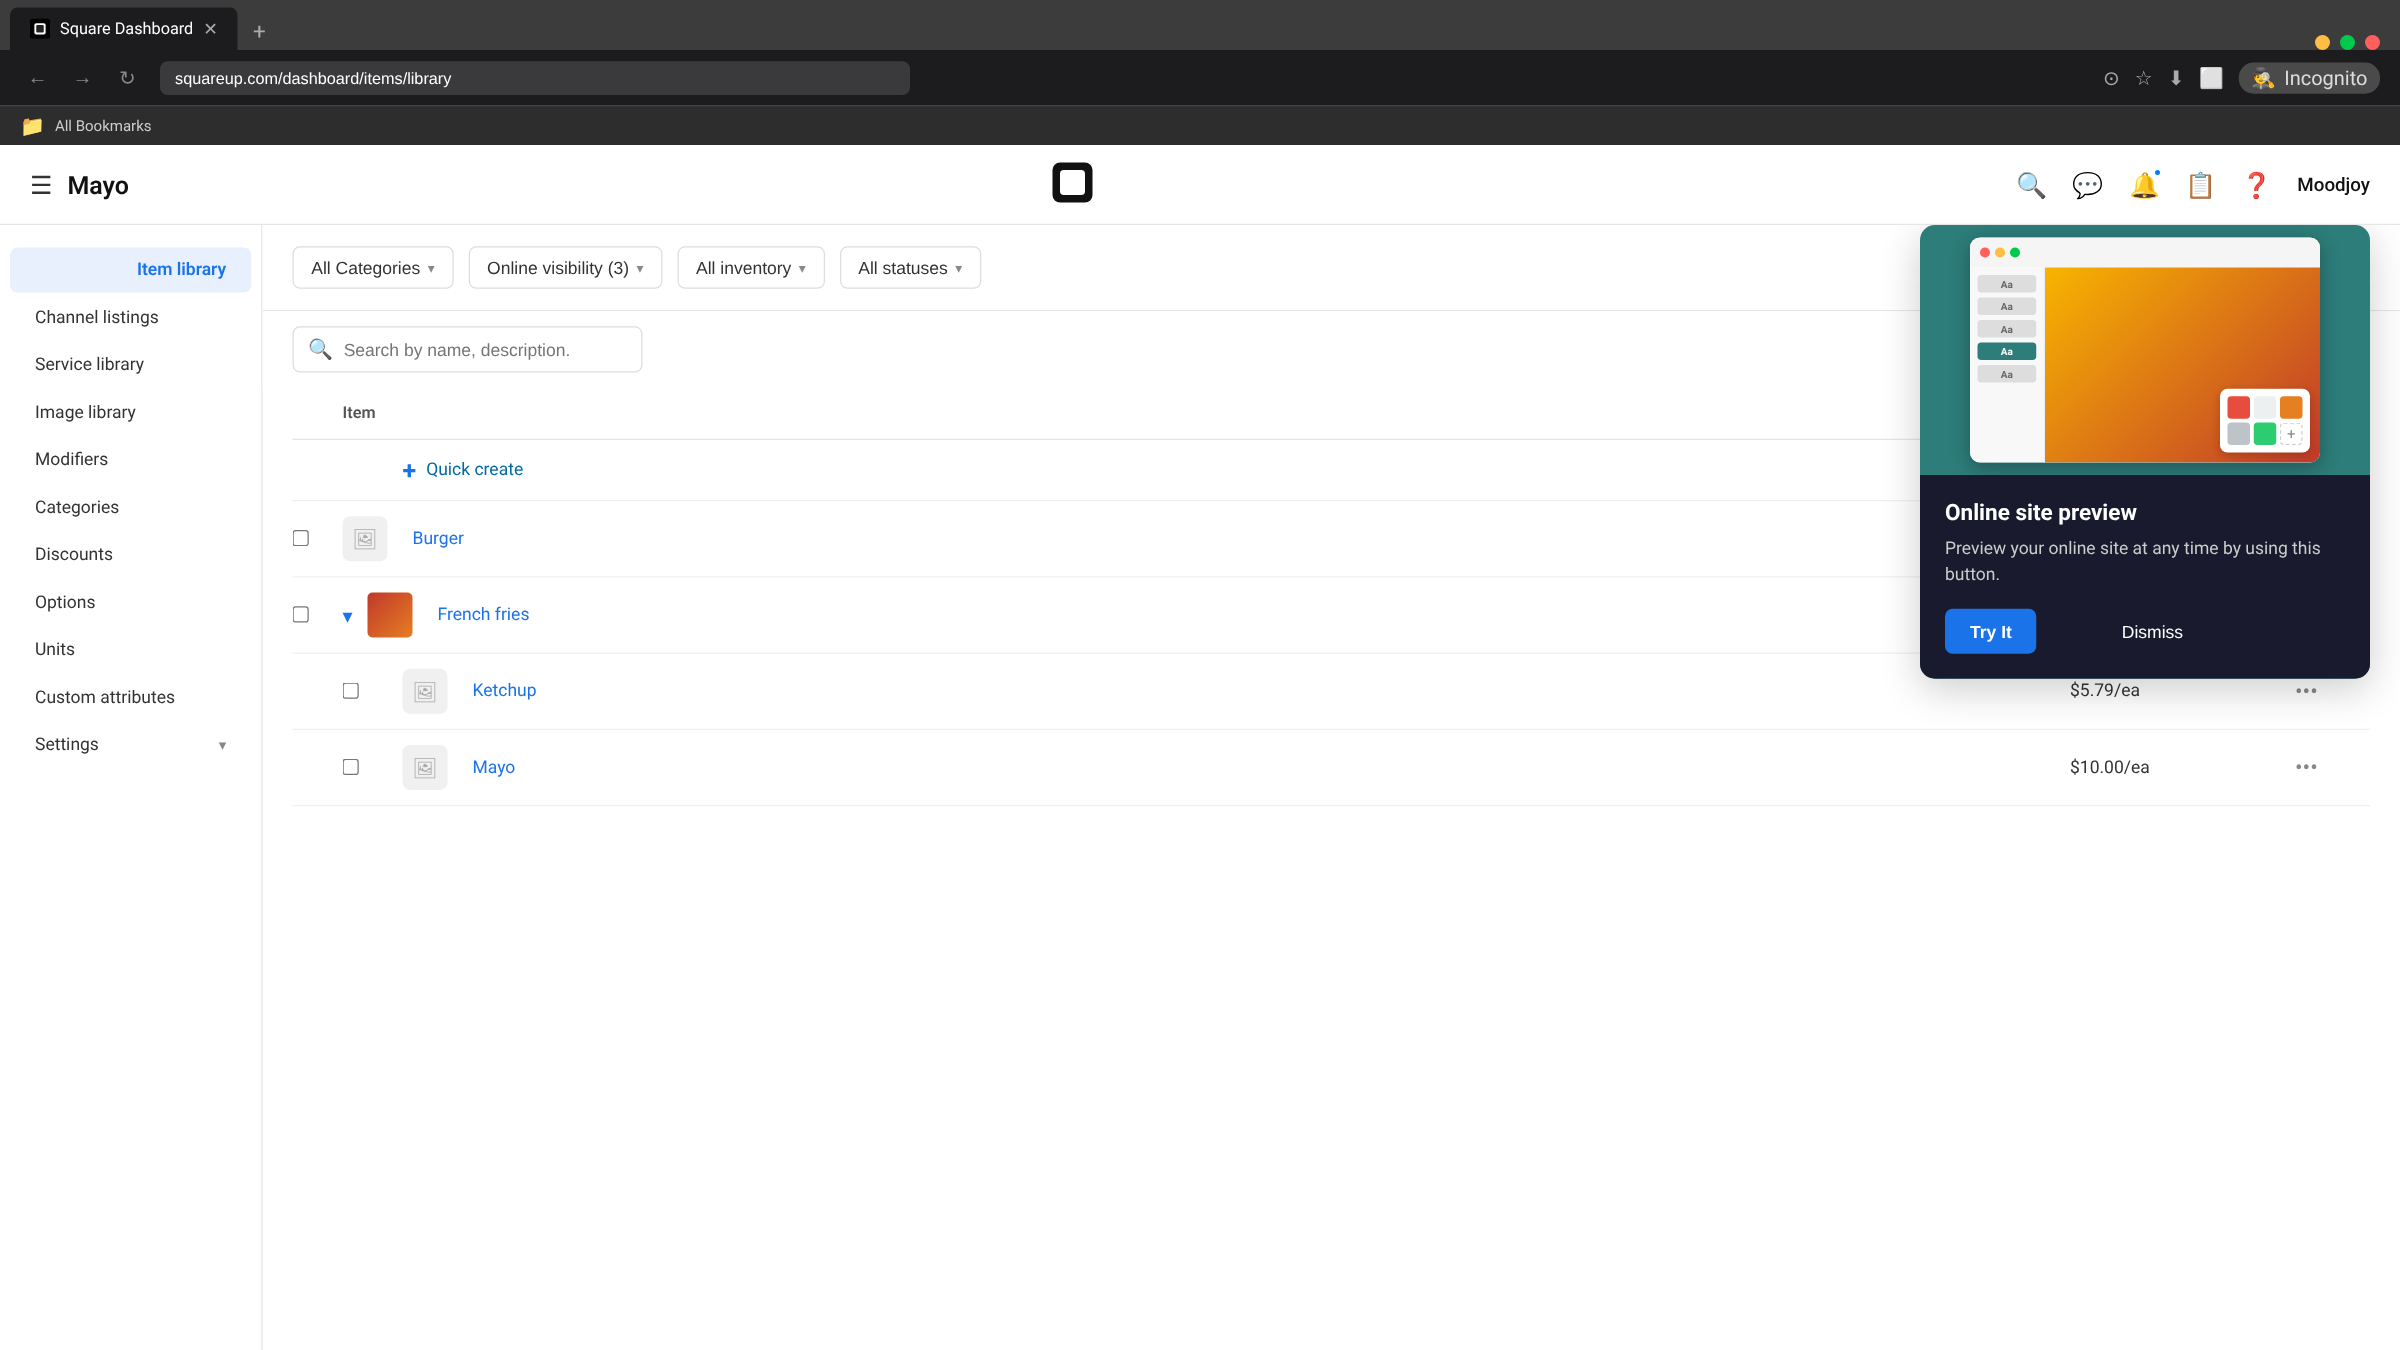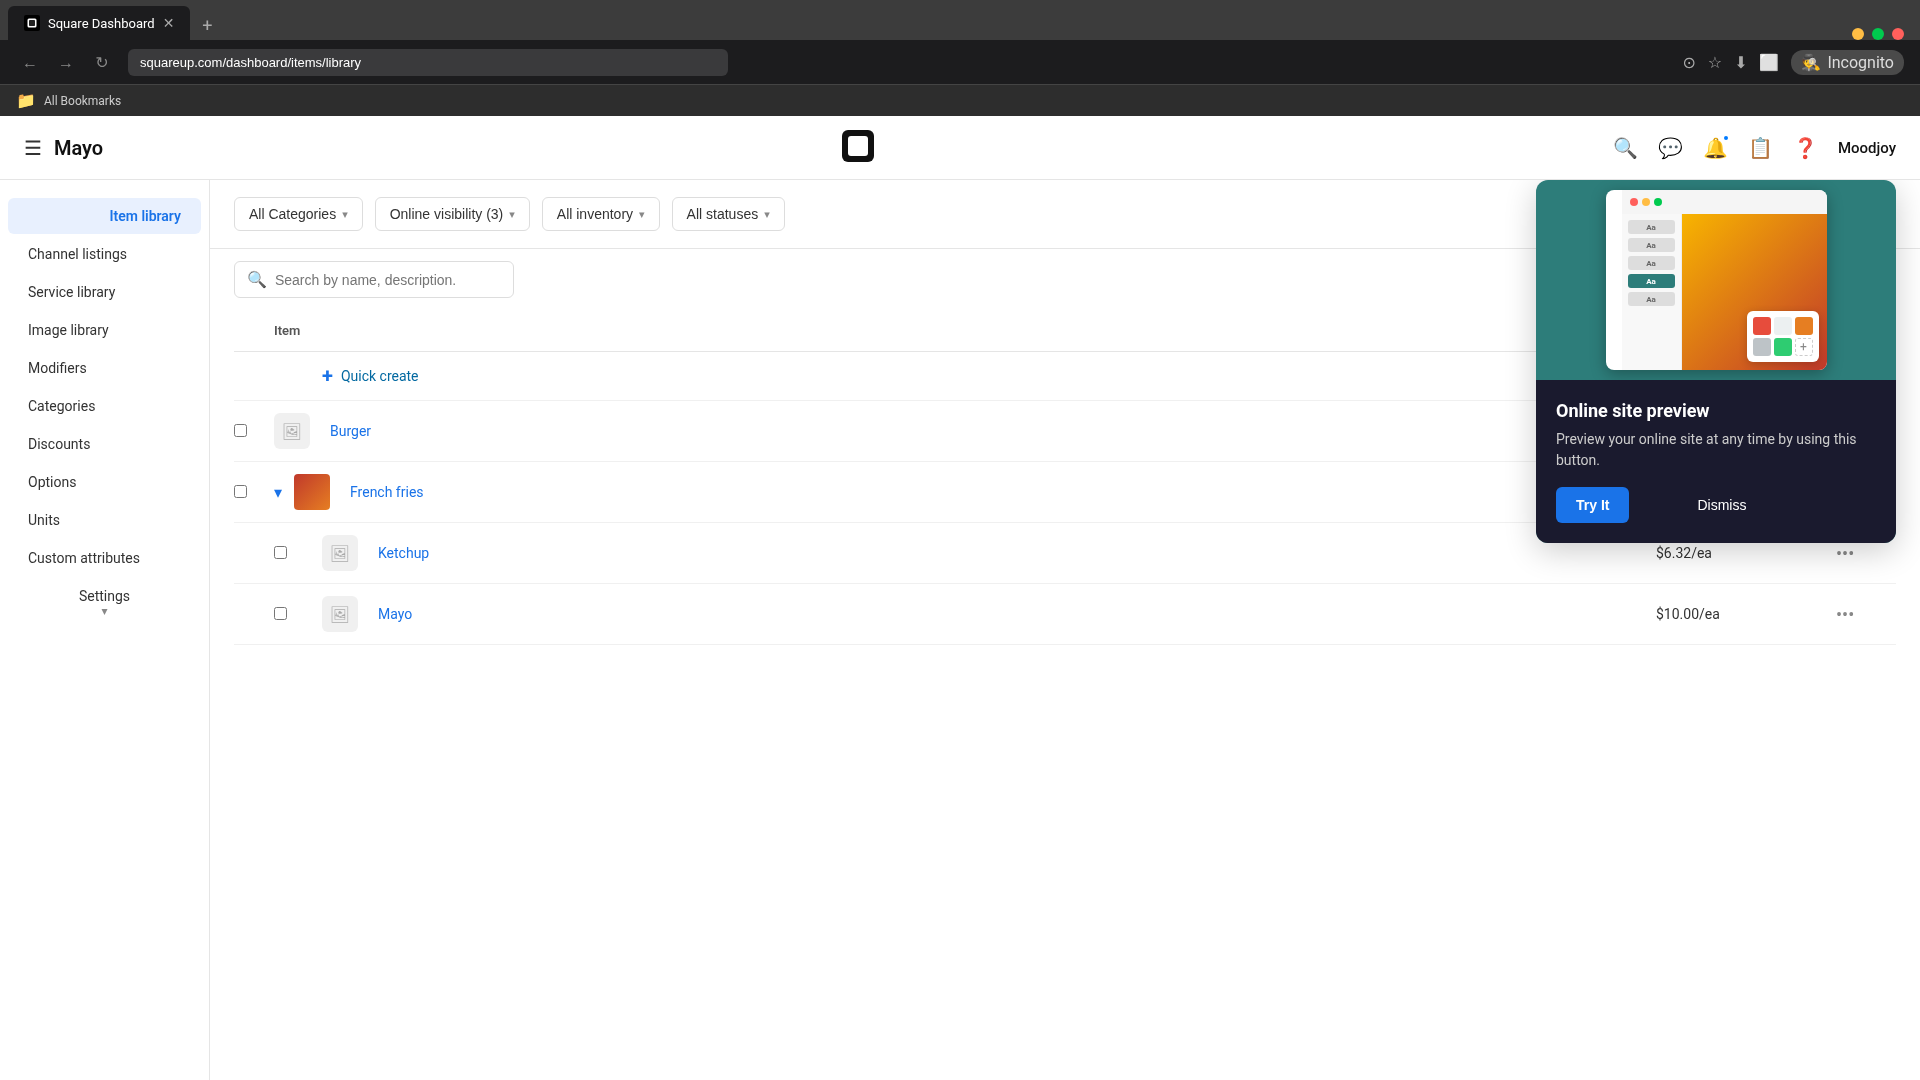--- a/index.html
+++ b/index.html
@@ -41,21 +41,21 @@
     .header-icon { color: #555; font-size: 20px; cursor: pointer; position: relative; }
     .notification-dot { position: absolute; top: -2px; right: -2px; width: 8px; height: 8px; background: #007bff; border-radius: 50%; border: 2px solid #fff; }
     .user-name { font-size: 15px; font-weight: 500; color: #111; cursor: pointer; }
 
     .app-body { display: flex; flex: 1; overflow: hidden; }
 
     
     .sidebar { width: 210px; background: #fff; border-right: 1px solid #e5e5e5; padding: 16px 0; flex-shrink: 0; overflow-y: auto; }
     .sidebar-item { padding: 10px 20px; font-size: 14px; color: #333; cursor: pointer; border-radius: 6px; margin: 2px 8px; }
     .sidebar-item.active { background: #e8f0fe; color: #1a73e8; font-weight: 600; text-align: right; }
-    .sidebar-item.with-arrow { display: flex; align-items: center; justify-content: space-between; flex-direction: column; }
+    .sidebar-item.with-arrow { display: flex; align-items: center; justify-content: space-between; }
     .sidebar-arrow { font-size: 12px; color: #888; }
 
     
     .main-content { flex: 1; padding: 0; overflow-y: auto; position: relative; }
 
     
     .content-toolbar { padding: 16px 24px; display: flex; align-items: center; gap: 12px; border-bottom: 1px solid #e5e5e5; background: #fff; }
     .filter-btn { border: 1px solid #ddd; background: #fff; border-radius: 6px; padding: 8px 14px; font-size: 14px; color: #333; cursor: pointer; display: flex; align-items: center; gap: 6px; }
     .filter-btn .chevron { font-size: 11px; color: #888; }
     .online-site-btn { border: none; background: none; color: #1a73e8; font-size: 14px; font-weight: 600; cursor: pointer; padding: 8px 14px; }
@@ -86,21 +86,21 @@
     .expand-btn { color: #1a73e8; font-size: 16px; cursor: pointer; margin-right: 4px; }
 
     .quick-create { display: flex; align-items: center; gap: 8px; padding: 12px 0; border-bottom: 1px solid #f0f0f0; }
     .quick-create-plus { color: #1a73e8; font-size: 20px; font-weight: bold; cursor: pointer; margin-left: 40px; }
     .quick-create-text { color: #0369a1; font-size: 14px; cursor: pointer; }
 
     
     .popup-overlay { position: absolute; top: 0; left: 0; right: 0; bottom: 0; pointer-events: none; }
     .online-preview-card { position: absolute; right: 24px; top: 0; width: 360px; background: #2d7d7a; border-radius: 12px; overflow: hidden; pointer-events: all; box-shadow: 0 8px 32px rgba(0,0,0,0.2); }
     .preview-image-area { width: 100%; height: 200px; display: flex; align-items: center; justify-content: center; position: relative; overflow: hidden; }
-    .mock-browser { background: #fff; border-radius: 8px; width: 221px; height: 180px; box-shadow: 0 4px 16px rgba(0,0,0,0.3); overflow: hidden; padding-left: 16px; }
+    .mock-browser { background: #fff; border-radius: 8px; width: 280px; height: 180px; box-shadow: 0 4px 16px rgba(0,0,0,0.3); overflow: hidden; }
     .mock-browser-bar { background: #f5f5f5; height: 24px; display: flex; align-items: center; padding: 0 8px; gap: 4px; }
     .mock-dot { width: 8px; height: 8px; border-radius: 50%; }
     .mock-browser-content { display: flex; height: calc(180px - 24px); }
     .mock-sidebar { width: 60px; background: #f8f8f8; border-right: 1px solid #eee; padding: 6px; }
     .mock-aa { background: #ddd; border-radius: 3px; height: 14px; margin-bottom: 4px; font-size: 8px; display: flex; align-items: center; justify-content: center; color: #666; font-weight: bold; }
     .mock-aa.selected { background: #2d7d7a; color: #fff; }
     .mock-main { flex: 1; position: relative; background: linear-gradient(135deg, #f8b400, #c0392b); }
     .color-panel { position: absolute; bottom: 8px; right: 8px; background: #fff; border-radius: 6px; padding: 6px; display: grid; grid-template-columns: repeat(3, 18px); gap: 3px; box-shadow: 0 2px 8px rgba(0,0,0,0.2); }
     .color-swatch { width: 18px; height: 18px; border-radius: 3px; }
     .color-add { width: 18px; height: 18px; border-radius: 3px; border: 1px dashed #ccc; display: flex; align-items: center; justify-content: center; font-size: 12px; color: #888; cursor: pointer; }
@@ -306,21 +306,21 @@
         <div class="table-row" style="padding-left:40px;">
           <div class="col-checkbox" style="margin-right:8px;">
             <input type="checkbox" style="">
           </div>
           <div style="display:flex;align-items:center;flex:1;gap:8px;">
             <div class="item-thumb">
               <span style="color:#aaa;font-size:16px;">🖼</span>
             </div>
             <span class="item-name">Ketchup</span>
           </div>
-          <div class="item-price">$6.32/ea</div>
+          <div class="item-price">$5.79/ea</div>
           <div class="item-row-actions">•••</div>
         </div>
 
         <div class="table-row" style="padding-left:40px;">
           <div class="col-checkbox" style="margin-right:8px;">
             <input type="checkbox" style="">
           </div>
           <div style="display:flex;align-items:center;flex:1;gap:8px;">
             <div class="item-thumb">
               <span style="color:#aaa;font-size:16px;">🖼</span>

